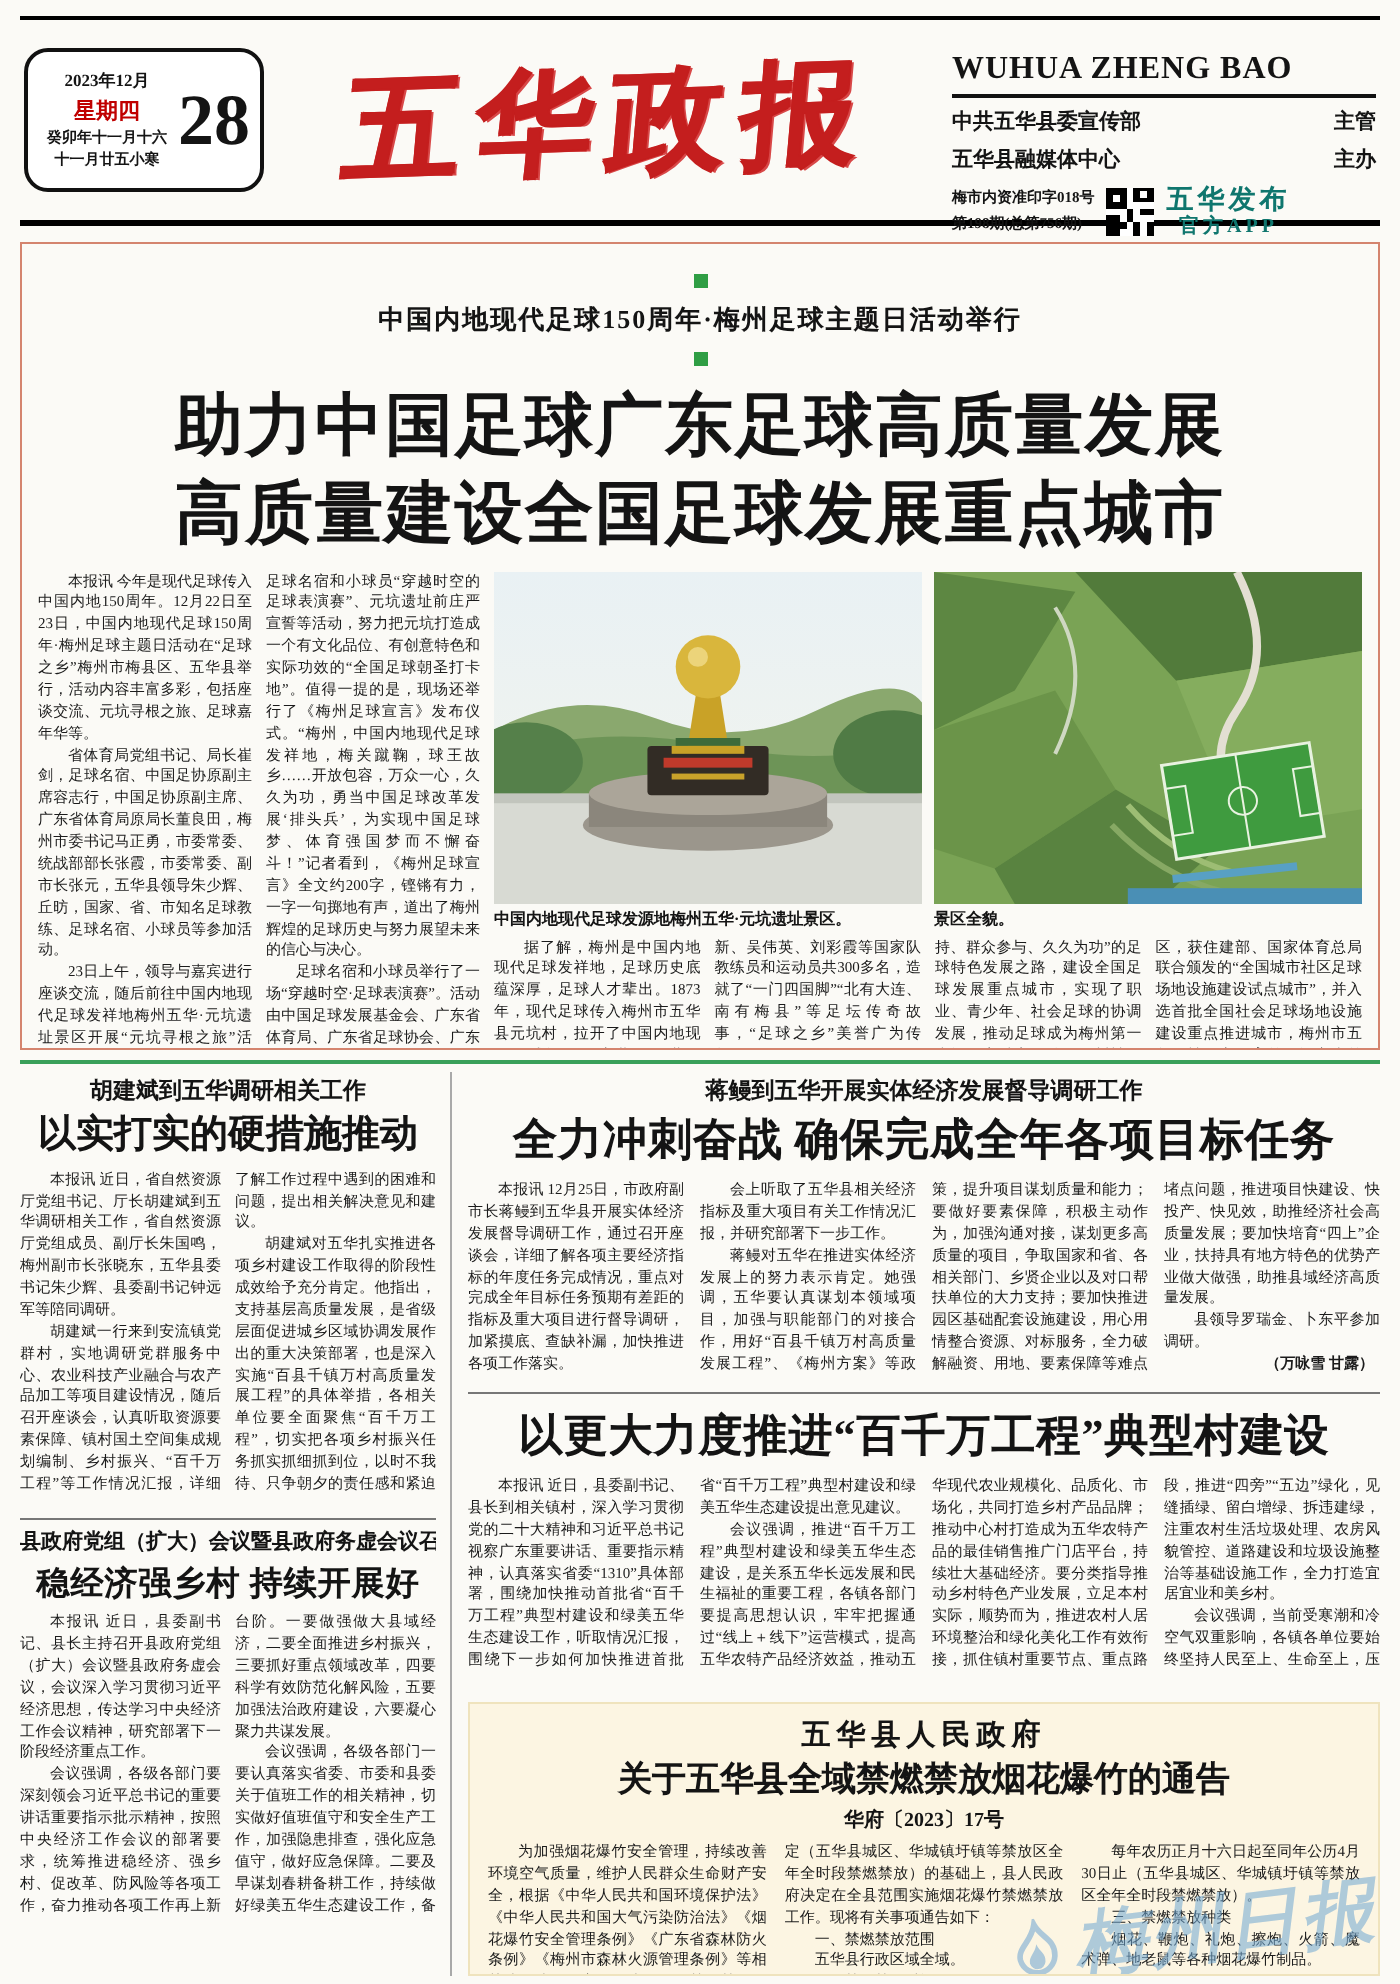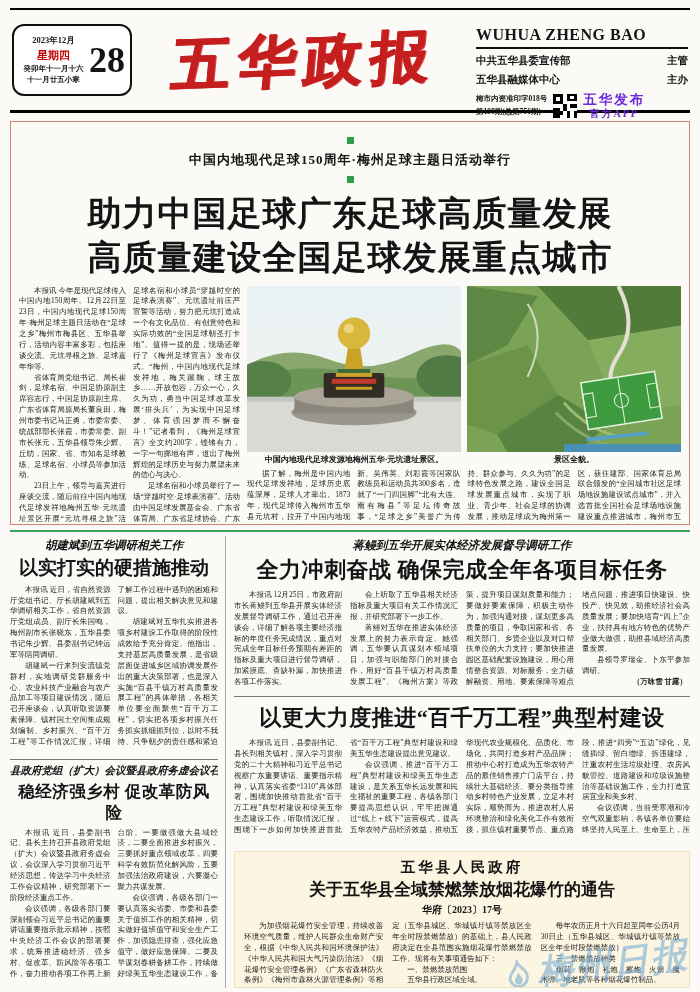--- a/index.html
+++ b/index.html
@@ -20,48 +20,48 @@
   .mast-cn{display:inline-block;margin-top:10px;font-size:58px;font-weight:900;color:#c41e1e;
            letter-spacing:8px;transform:skewX(-7deg) rotate(-2deg);
            text-shadow:1px 0 #c41e1e,0 1px #c41e1e,2px 1px #d84848;}
   .hdr-right{width:212px;padding-top:14px;}
   .hdr-en{font-size:16px;font-weight:bold;letter-spacing:.5px;border-bottom:2px solid #111;
           padding-bottom:3px;white-space:nowrap;}
   .hdr-row{display:flex;justify-content:space-between;font-size:10.5px;font-weight:bold;margin-top:5px;}
   .hdr-bottom{display:flex;align-items:center;gap:6px;margin-top:5px;}
   .hdr-license div{font-size:7.5px;font-weight:bold;line-height:1.7;white-space:nowrap;}
   .qr{width:24px;height:24px;flex:none;}
-  .app{color:#6d28d9;font-weight:bold;line-height:1.2;}
+  .app{color:#0f766e;font-weight:bold;line-height:1.2;}
   .app-name{font-size:13.5px;letter-spacing:2px;white-space:nowrap;}
   .app-label{font-size:10px;letter-spacing:2px;text-align:center;white-space:nowrap;}
   .headrule{margin:0 10px;border-top:3px solid #000;}
   
   .lead{margin:8px 10px 0;border:1px solid #d4846e;padding:5px 8px 6px;height:404px;
         box-sizing:border-box;overflow:hidden;}
   .kicker{display:flex;align-items:center;gap:7px;margin:2px 18px 0;flex-direction:column;}
   .k-line{flex:1;border-top:1.5px solid #2f9e44;height:0;}
   .k-sq{width:7px;height:7px;background:#2f9e44;flex:none;}
   .k-text{font-size:13px;font-weight:bold;letter-spacing:1px;white-space:nowrap;}
   .headline{text-align:center;font-size:34px;font-weight:900;line-height:1.2;letter-spacing:1px;margin-top:3px;}
   .lead-body{display:flex;gap:7px;margin-top:7px;height:268px;}
   .smalltext{font-size:7.5px;line-height:1.45;text-align:justify;color:#1b1b1b;}
   .smalltext p{margin:0;text-indent:2em;}
   .lead-left{width:221px;column-count:2;column-gap:7px;overflow:hidden;flex:none;}
   .lead-right{flex:1;display:flex;flex-direction:column;min-width:0;}
   .photos{display:flex;gap:6px;}
   .photo{flex:1;min-width:0;}
   .photo svg{width:100%;height:166px;display:block;}
-  .photo-cap{font-size:8px;text-align:center;margin-top:2px;font-weight:bold;white-space:nowrap;overflow:hidden;}
+  .photo-cap{font-size:8px;margin-top:2px;font-weight:bold;white-space:nowrap;overflow:hidden;}
   .lead-below{column-count:4;column-gap:7px;margin-top:4px;flex:1;overflow:hidden;}
   .green-rule{margin:5px 10px 0;border-top:2px solid #3aa05a;}
   
   .mid{display:flex;margin:4px 10px 0;height:452px;overflow:hidden;}
   .mid-left{width:216px;padding-right:7px;border-right:1px solid #a9a9a9;flex:none;box-sizing:border-box;}
   .mid-right{flex:1;padding-left:8px;display:flex;flex-direction:column;min-width:0;}
-  .sec-kicker{font-size:11.5px;font-weight:bold;text-align:center;margin-top:2px;white-space:nowrap;overflow:hidden;font-style:italic;}
+  .sec-kicker{font-size:11.5px;font-weight:bold;text-align:center;margin-top:2px;white-space:nowrap;overflow:hidden;}
   .sec-kicker.small{font-size:10.5px;}
   .sec-head2{font-size:19px;font-weight:900;text-align:center;line-height:1.3;margin:3px 0 4px;}
   .sec-head2.meeting-head{font-size:16.5px;letter-spacing:.5px;}
   .sec-head1{font-size:22px;font-weight:900;text-align:center;letter-spacing:.5px;margin:2px 0 5px;white-space:nowrap;}
   .cols2{column-count:2;column-gap:7px;overflow:hidden;}
   .cols3{column-count:3;column-gap:9px;overflow:hidden;}
   .cols4{column-count:4;column-gap:8px;overflow:hidden;}
   .h-survey{height:168px;}
   .h-meeting{height:158px;}
   .h-econ{height:100px;}
@@ -223,21 +223,21 @@
       <div class="cols2 smalltext h-survey">
         <div>
             <p>本报讯 近日，省自然资源厅党组书记、厅长胡建斌到五华调研相关工作，省自然资源厅党组成员、副厅长朱国鸣，梅州副市长张晓东，五华县委书记朱少辉、县委副书记钟远军等陪同调研。</p>
             <p>胡建斌一行来到安流镇党群村，实地调研党群服务中心、农业科技产业融合与农产品加工等项目建设情况，随后召开座谈会，认真听取资源要素保障、镇村国土空间集成规划编制、乡村振兴、“百千万工程”等工作情况汇报，详细了解工作过程中遇到的困难和问题，提出相关解决意见和建议。</p>
             <p>胡建斌对五华扎实推进各项乡村建设工作取得的阶段性成效给予充分肯定。他指出，支持基层高质量发展，是省级层面促进城乡区域协调发展作出的重大决策部署，也是深入实施“百县千镇万村高质量发展工程”的具体举措，各相关单位要全面聚焦“百千万工程”，切实把各项乡村振兴任务抓实抓细抓到位，以时不我待、只争朝夕的责任感和紧迫感做强做大特色产业，坚持规划带动，在改善人居环境等方面精准发力，做好巩固拓展脱贫攻坚成果同乡村振兴的有效衔接，不断提高城乡规划水平，全力推进全域土地综合整治试点改革，持续释放镇村发展活力。要坚持党建引领，大力扶持产业发展，做大做强农业特色产业，以实打实的硬措施奋力推动“百千万工程”走深走实，助力乡村全面振兴发展。</p>
           </div>
 
       </div>
       <div class="divider"></div>
       <div class="sec-kicker small">县政府党组（扩大）会议暨县政府务虚会议召开</div>
-      <div class="sec-head2 meeting-head">稳经济强乡村 促改革防风险</div>
+      <div class="sec-head2 meeting-head">稳经济强乡村 持续开展好</div>
       <div class="cols2 smalltext h-meeting">
         <div>
             <p>本报讯 近日，县委副书记、县长主持召开县政府党组（扩大）会议暨县政府务虚会议，会议深入学习贯彻习近平经济思想，传达学习中央经济工作会议精神，研究部署下一阶段经济重点工作。</p>
             <p>会议强调，各级各部门要深刻领会习近平总书记的重要讲话重要指示批示精神，按照中央经济工作会议的部署要求，统筹推进稳经济、强乡村、促改革、防风险等各项工作，奋力推动各项工作再上新台阶。一要做强做大县域经济，二要全面推进乡村振兴，三要抓好重点领域改革，四要科学有效防范化解风险，五要加强法治政府建设，六要凝心聚力共谋发展。</p>
             <p>会议强调，各级各部门一要认真落实省委、市委和县委关于值班工作的相关精神，切实做好值班值守和安全生产工作，加强隐患排查，强化应急值守，做好应急保障。二要及早谋划春耕备耕工作，持续做好绿美五华生态建设工作，备好种子、肥料、农资。三要加强全县农村生活污水处理设施整改提升，扎实推进城乡人居环境整治。四要持续抓好招商引资、技术创新等要素保障，确保项目引得进、落得快、发展好。五要加快“四好农村路”建设进度，精准施策，全力解决推进过程中遇到的问题，要倒排工期，加强联动配合，保障项目无缝衔接，紧盯项目一线，加强督导检查，严把工程质量关，抓好每一环节的质量控制，切实把“四好农村路”建设成为群众满意的发展路、优质路。六要持续抓紧抓好安全生产工作，强化对重点行业领域的安全监管，实而又实、细而又细抓好安全各项工作。七要高度重视低温冰冻天气防御工作，严格落实防御责任，全力做实各项防御和应对措施，要统筹抓好森林防火各项工作，持续开展好“一周一行动”，织密筑牢森林防火安全网。</p>
           </div>
 
       </div>
     </div>
 

